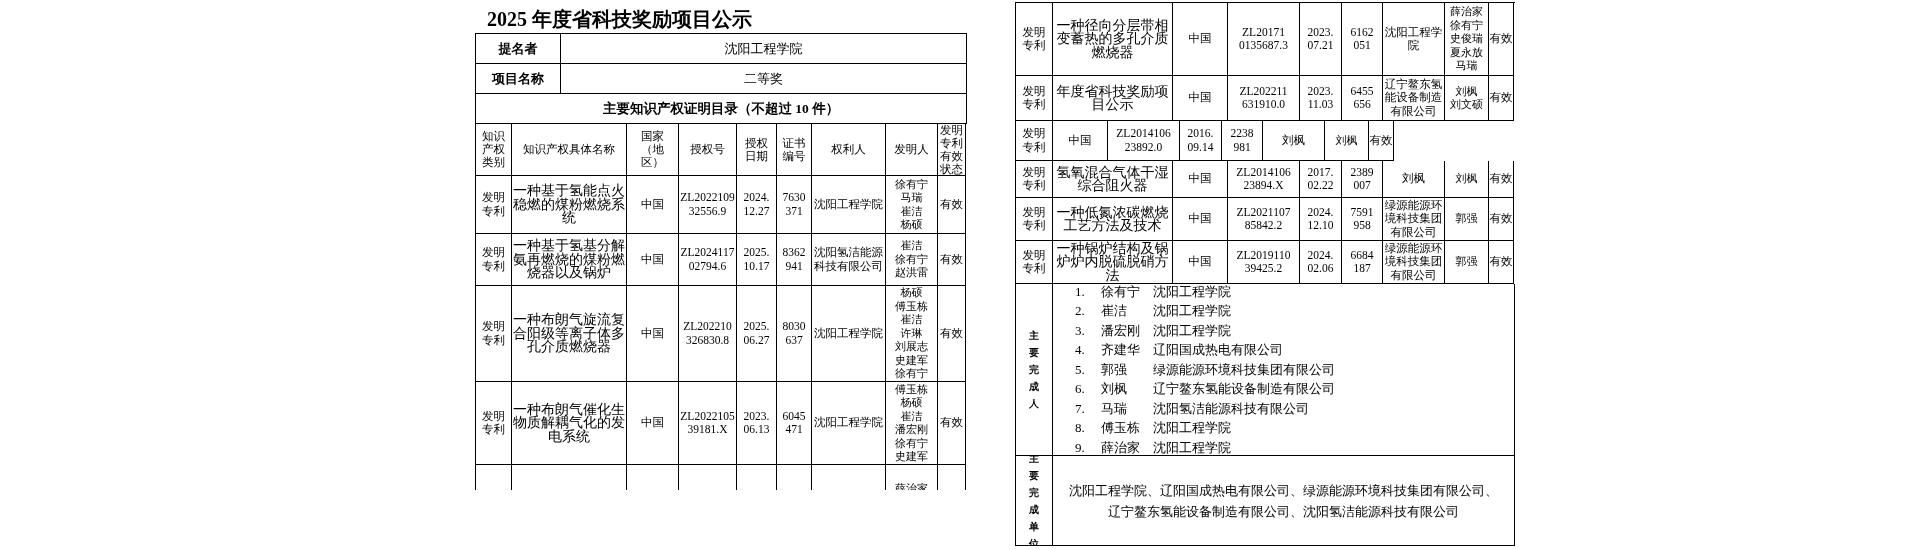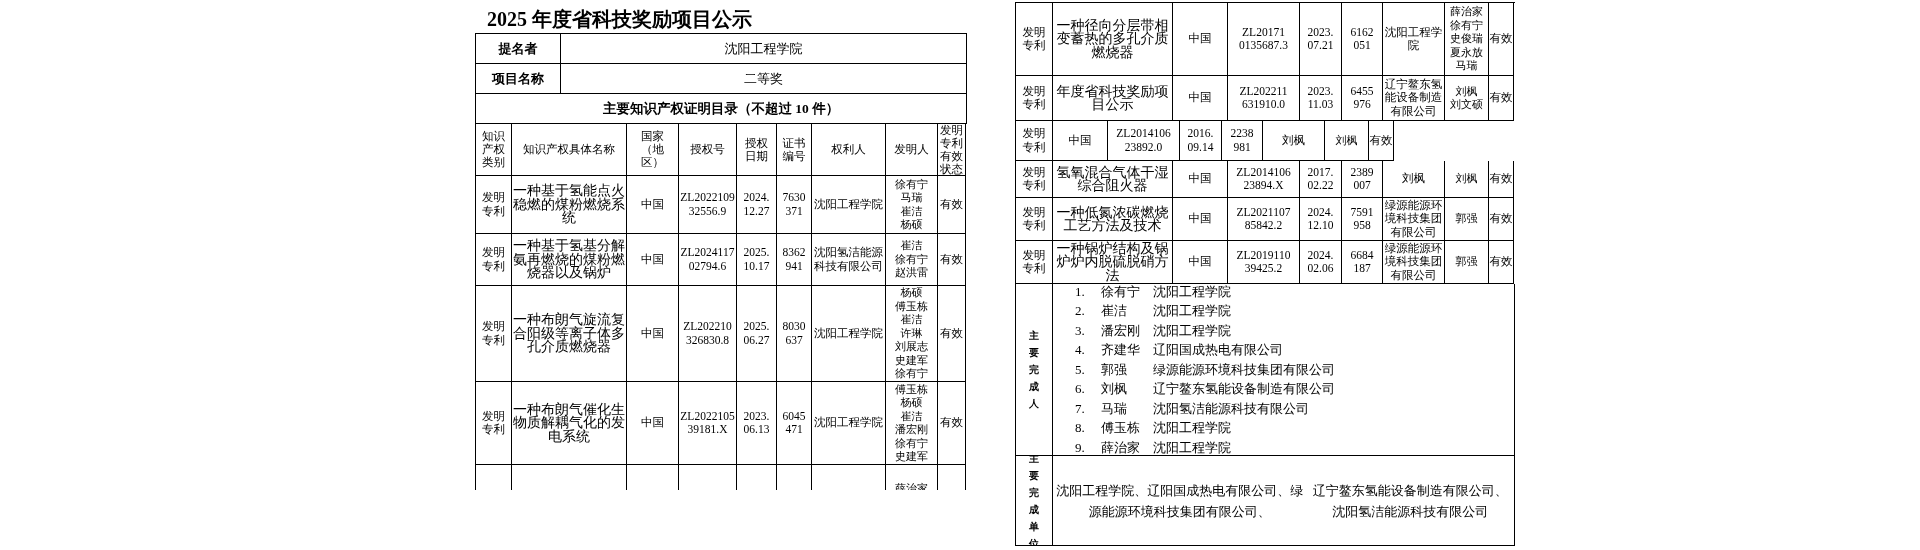--- a/index.html
+++ b/index.html
@@ -42,21 +42,21 @@
   .inv{font-size:11px;line-height:13.5px}
   .clip .td{align-items:flex-start}
   .peek{display:block;margin-top:17px;font-size:11px}
   .vtext{display:block;width:15px;word-break:break-all;line-height:17px;
          font-weight:bold;font-size:10px;text-align:center}
   .plist{flex-direction:column;align-items:flex-start;justify-content:center;
          padding-left:22px;font-size:13px;line-height:19.5px}
   .pitem{display:flex;white-space:nowrap}
   .pnum{display:inline-block;width:26px;text-align:left}
   .pname{display:inline-block;width:52px;text-align:left}
-  .olines{justify-content:center;font-size:13px;line-height:21px}
+  .olines{flex-direction:column;justify-content:center;font-size:13px;line-height:21px}
 </style>
 </head>
 <body>
 
 <div class="page-title">2025 年度省科技奖励项目公示</div>
 
 <div class="tbl lt">
 
   <div class="tr h30">
     <div class="td lab">提名者</div>
@@ -212,21 +212,21 @@
   <div class="tr h45">
     <div class="td c1 pl">发明
 专利</div>
     <div class="td c2 name">年度省科技奖励项目公示</div>
     <div class="td c3">中国</div>
     <div class="td c4 pl">ZL202211
 631910.0</div>
     <div class="td c5 pl">2023.
 11.03</div>
     <div class="td c6 pl">6455
-976</div>
+656</div>
     <div class="td c7">辽宁鳌东氢能设备制造有限公司</div>
     <div class="td c8 pl inv">刘枫
 刘文硕</div>
     <div class="td c9">有效</div>
   </div>
 
   <div class="tr h40">
     <div class="td c1 pl">发明
 专利</div>
     <div class="td c3">中国</div>

